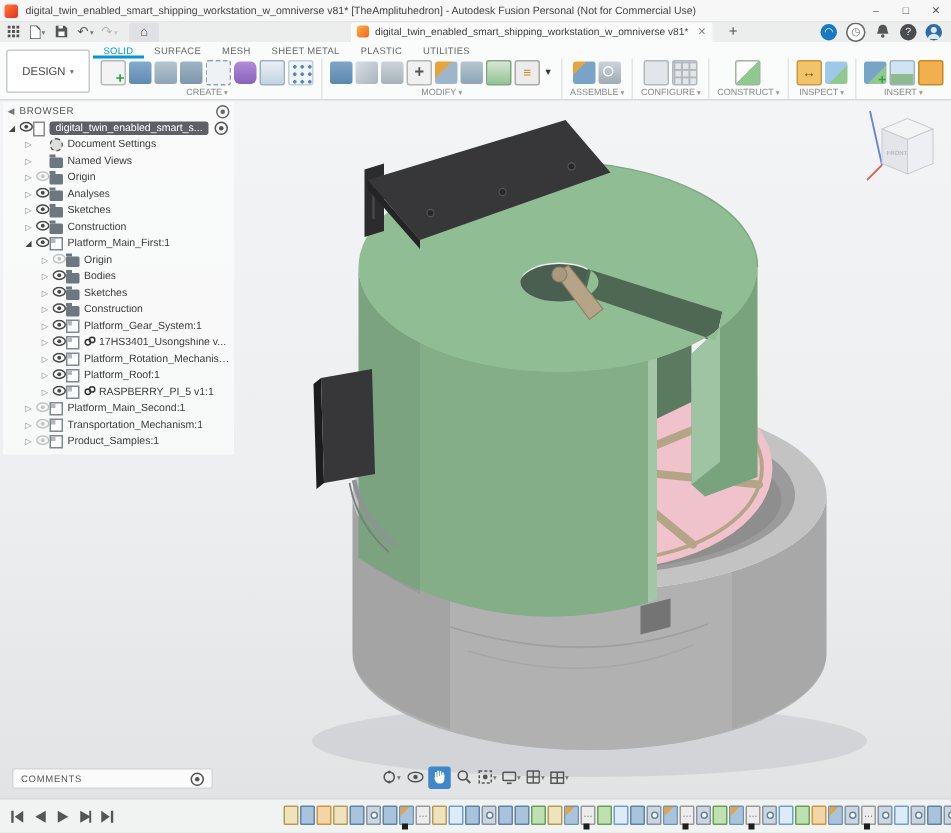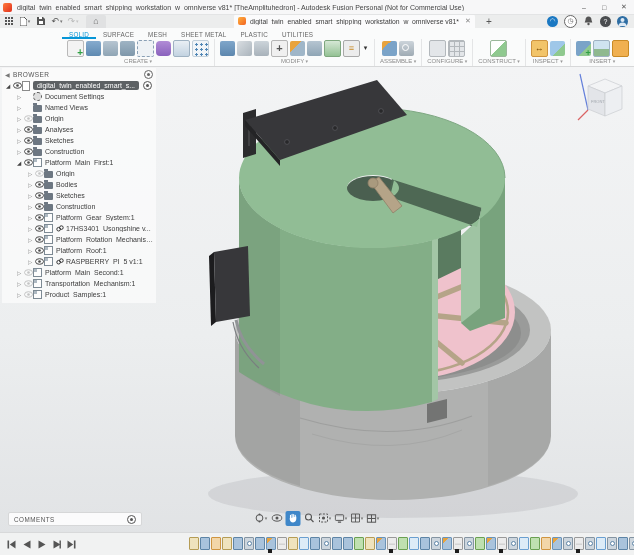--- a/index.html
+++ b/index.html
@@ -236,20 +236,24 @@
     <span class="trico" id="avatar-ico">
       <svg width="9" height="9" viewBox="0 0 9 9">
           <circle cx="4.5" cy="3" r="2" fill="#dce9f5"></circle>
           <path d="M0.5,9 a4,3.5 0 0 1 8,0 z" fill="#dce9f5"></path>
         </svg>
     </span>
   </span>
 </div>
 
 <div id="ribbon">
+  <div id="design-btn">
+    <span>DESIGN</span>
+      <span class="drop">▾</span>
+  </div>
   <div id="rtabs">
 
       <span class="rtab active">SOLID</span>
 
       <span class="rtab">SURFACE</span>
 
       <span class="rtab">MESH</span>
 
       <span class="rtab">SHEET METAL</span>
 

